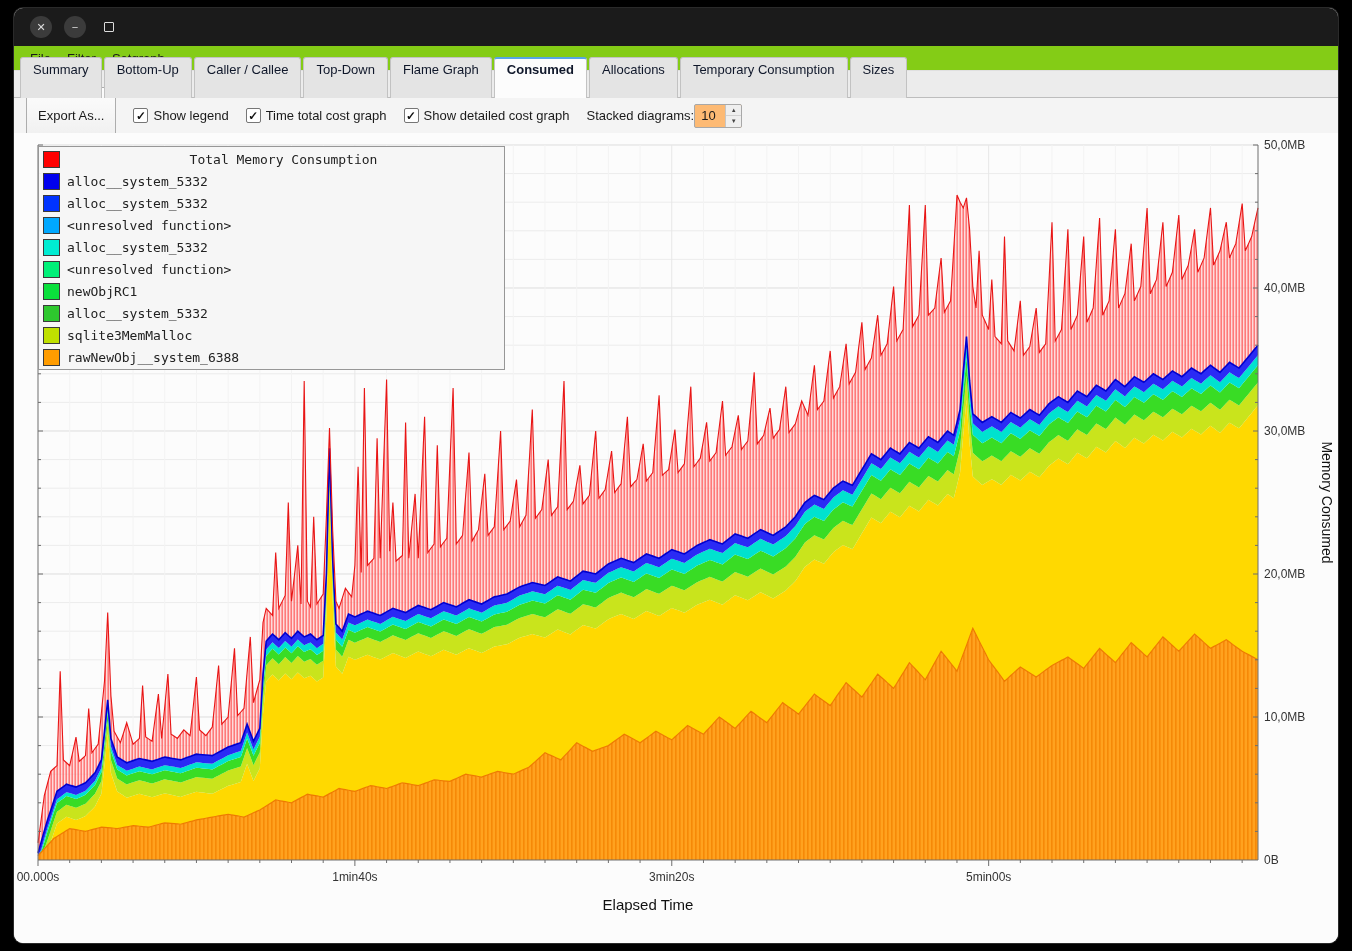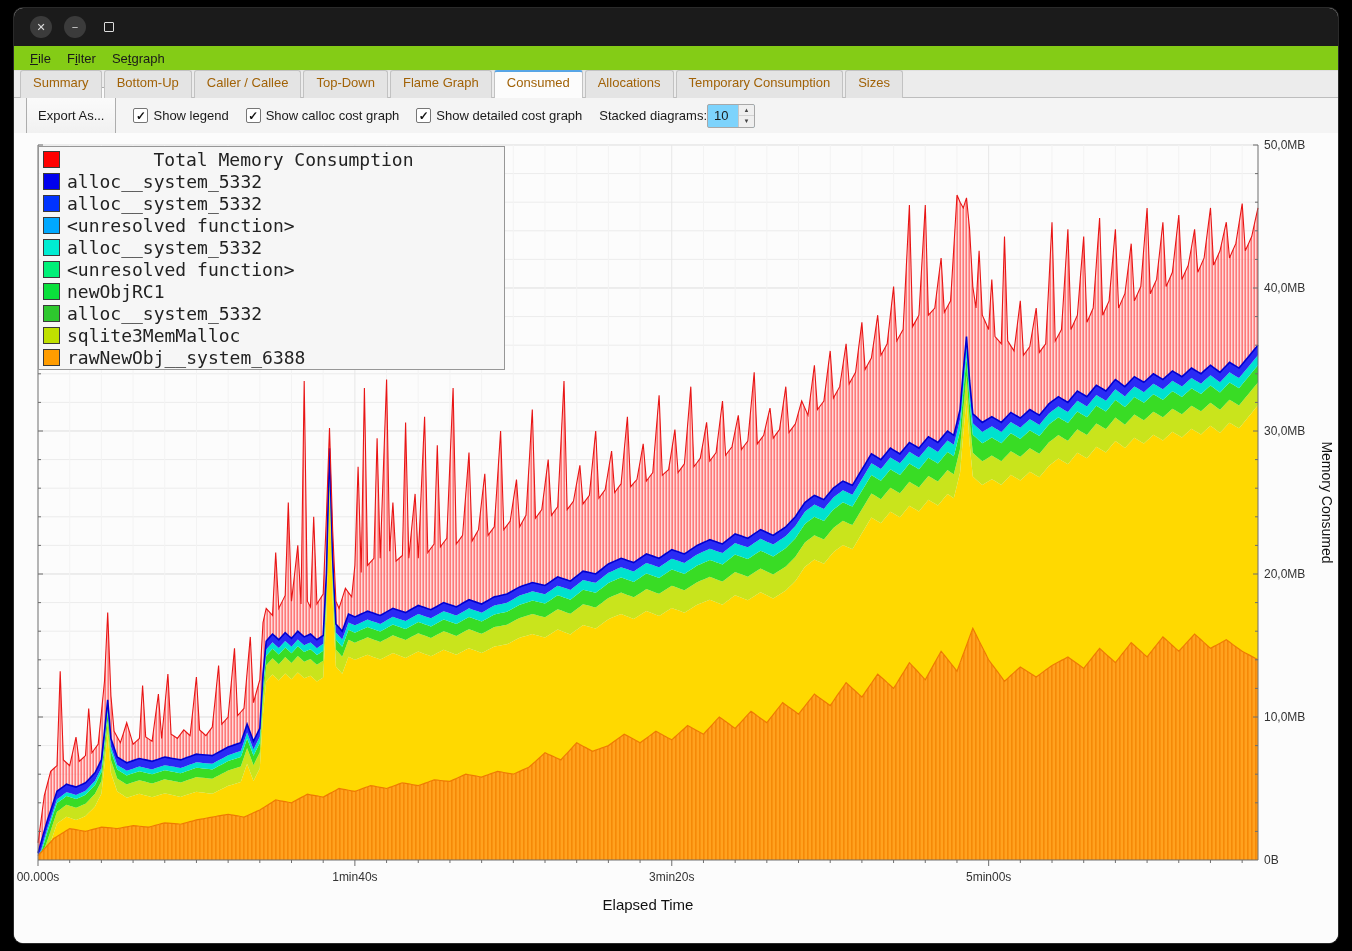--- a/index.html
+++ b/index.html
@@ -9,37 +9,37 @@
   .titlebar .title{font-size:13px;font-weight:bold;letter-spacing:.2px;}
   .winbtns{position:absolute;left:16px;top:8px;display:flex;gap:12px;}
   .wbtn{width:22px;height:22px;border-radius:50%;background:#3b3b3b;color:#dcdcdc;display:flex;align-items:center;justify-content:center;font-size:11px;line-height:1;cursor:default;}
   .wbtn .sq{width:8px;height:8px;border:1.4px solid #dcdcdc;border-radius:1px;display:block;}
   
   .menubar{height:24px;background:#84cc16;border-bottom:1px solid #e0e0e0;display:flex;align-items:center;padding-left:8px;flex:none;font-size:13px;color:#1a1a1a;}
   .menu-item{padding:3px 8px;border-radius:2px;}
   .mn{text-decoration:underline;}
   
   .tabbar{height:27px;background:#ececec;border-bottom:1px solid #bdbdbd;display:flex;align-items:flex-end;padding:2px 6px 0;flex:none;box-sizing:border-box;}
-  .tab{font-size:13px;color:#a16207;padding:4px 12px 8px;border:1px solid #c2c2c2;border-bottom:none;border-radius:3px 3px 0 0;background:#e4e4e4;margin-right:2px;position:relative;top:1px;white-space:nowrap;}
-  .tab.active{background:#fcfcfc;border-top:2px solid #57a5e6;padding-top:3px;font-weight:normal;}
+  .tab{font-size:13px;color:#0f172a;padding:4px 12px 21px;border:1px solid #c2c2c2;border-bottom:none;border-radius:3px 3px 0 0;background:#e4e4e4;margin-right:2px;position:relative;top:1px;white-space:nowrap;}
+  .tab.active{background:#fcfcfc;border-top:2px solid #57a5e6;padding-top:3px;font-weight:bold;}
   
   .toolbar{height:35px;background:#f4f4f4;display:flex;align-items:center;gap:17px;padding:0 12px;flex:none;font-size:13px;color:#1a1a1a;}
   .btn{padding:20px 11px;border:1px solid #adadad;border-radius:10px;background:linear-gradient(#fdfdfd,#eeeeee);font-size:13px;color:#1a1a1a;}
   .cb{display:flex;align-items:center;gap:5px;}
   .cbbox{width:15px;height:15px;border:1px solid #767676;border-radius:2px;background:#fff;display:flex;align-items:center;justify-content:center;font-size:12px;font-weight:bold;color:#111;box-sizing:border-box;}
   .spin{display:flex;align-items:center;}
-  .spinbox{width:46px;height:22px;border:1px solid #a8a8a8;border-radius:2px;background:#7dd3fc;display:flex;overflow:hidden;}
+  .spinbox{width:46px;height:22px;border:1px solid #a8a8a8;border-radius:2px;background:#fdba74;display:flex;overflow:hidden;}
   .spinval{flex:1;padding:3px 0 0 6px;font-size:13px;}
   .spinbtns{width:15px;display:flex;flex-direction:column;border-left:1px solid #c6c6c6;}
   .spinbtns div{flex:1;font-size:6px;line-height:10px;text-align:center;color:#444;background:#efefef;}
   .spinbtns div:first-child{border-bottom:1px solid #d2d2d2;}
   
   .chartpanel{flex:1;position:relative;background:#fcfcfc;overflow:hidden;}
   .chartpanel svg{position:absolute;left:0;top:0;}
-  .legend{position:absolute;left:24px;top:13px;width:467px;background:rgba(246,246,246,.96);border:1px solid #979797;box-sizing:border-box;font-family:"DejaVu Sans Mono","Liberation Mono",monospace;font-size:18px;color:#222;padding:1px 2px;}
+  .legend{position:absolute;left:24px;top:13px;width:467px;background:rgba(246,246,246,.96);border:1px solid #979797;box-sizing:border-box;font-family:"DejaVu Sans Mono","Liberation Mono",monospace;font-size:13px;color:#222;padding:1px 2px;}
   .lrow{display:flex;align-items:center;height:22px;padding:0 2px;overflow:hidden;}
   .sw{width:17px;height:17px;border:1px solid #3a3a3a;margin-right:7px;flex:none;box-sizing:border-box;}
   .ltitle{flex:1;text-align:center;}
 </style>
 </head>
 <body>
 
 <div class="window">
 
   <div class="titlebar">
@@ -75,21 +75,21 @@
   </div>
 
   <div class="toolbar">
     <button class="btn">Export As...</button>
     <div class="cb">
       <span class="cbbox">✓</span>
       <span>Show legend</span>
     </div>
     <div class="cb">
       <span class="cbbox">✓</span>
-      <span>Show calloc cost graph</span>
+      <span>Time total cost graph</span>
     </div>
     <div class="cb">
       <span class="cbbox">✓</span>
       <span>Show detailed cost graph</span>
     </div>
     <div class="spin">
       <span>Stacked diagrams:</span>
       <div class="spinbox">
         <div class="spinval">10</div>
         <div class="spinbtns">

